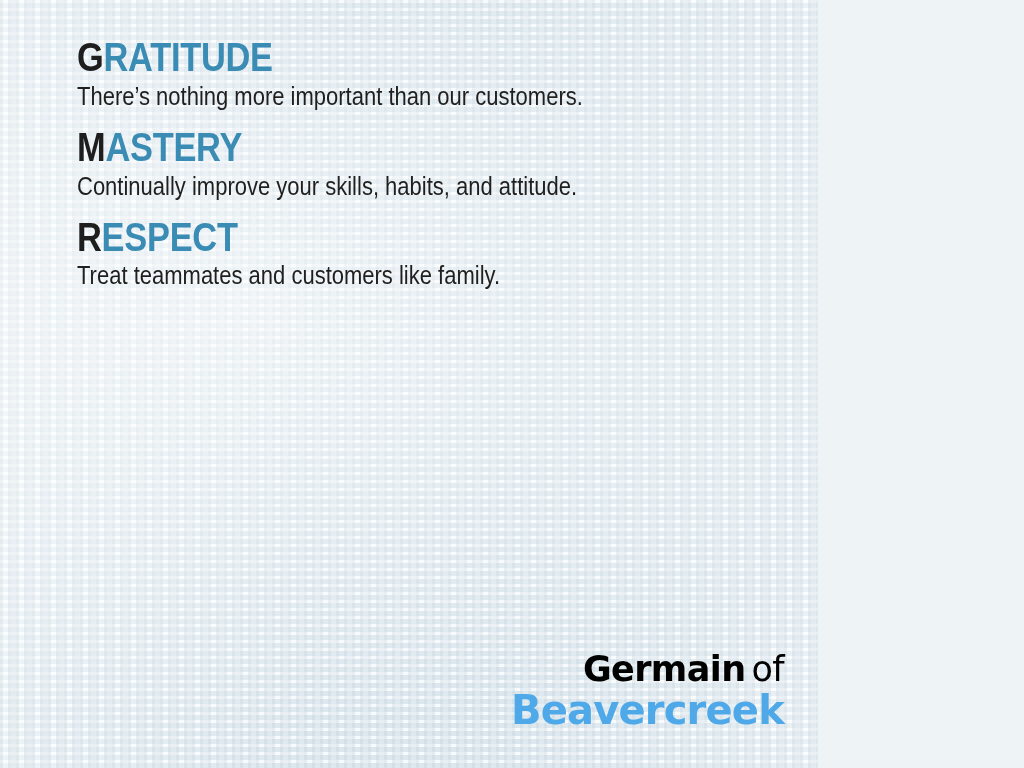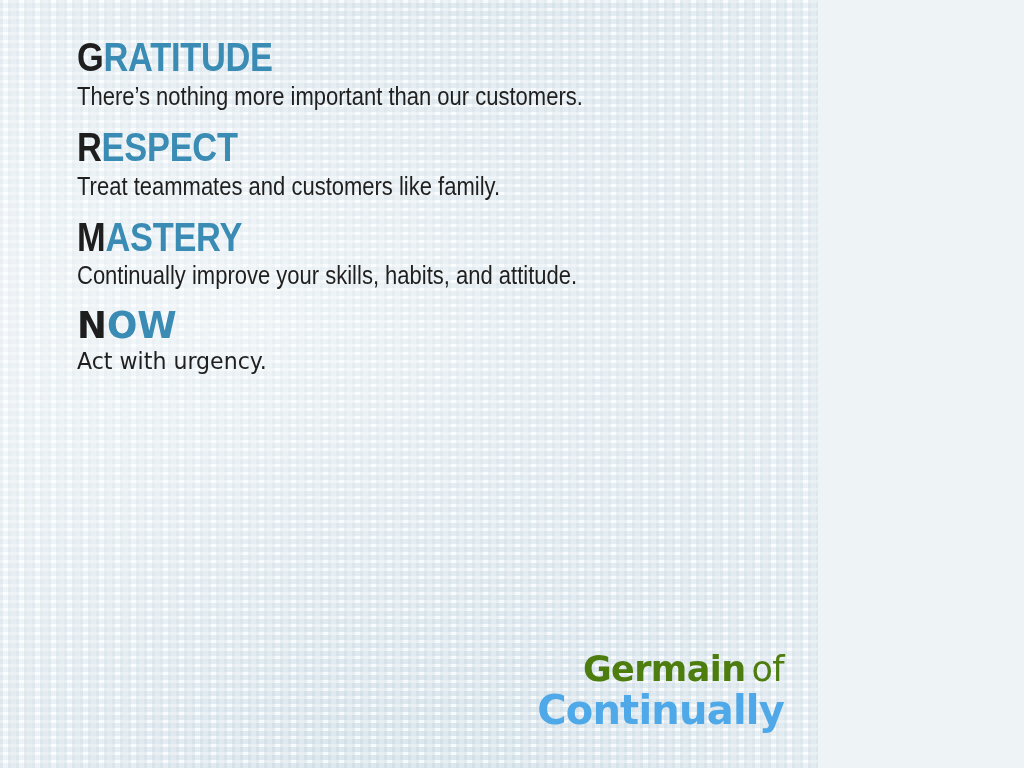--- a/index.html
+++ b/index.html
@@ -140,21 +140,21 @@
     position: absolute;
     right: 34px;
     bottom: 38px;
     text-align: right;
     z-index: 4;
     line-height: 1.0;
   }
   #logo-line-1 {
     font-family: "DejaVu Sans", sans-serif;
     font-size: 35px;
-    color: #4d7c0f;
+    color: #000000;
     white-space: nowrap;
     letter-spacing: -0.6px;
     margin-bottom: 3px;
   }
   #logo-brand {
     font-weight: bold;
   }
   #logo-of {
     font-weight: normal;
     margin-left: 6px;
@@ -182,43 +182,37 @@
     <div class="value-block">
       <div class="value-heading">
         <span class="lead">G</span><span class="rest">RATITUDE</span>
       </div>
       <div class="value-desc">There’s nothing more important than our customers.</div>
     </div>
 
 
     <div class="value-block">
       <div class="value-heading">
+        <span class="lead">M</span><span class="rest">ASTERY</span>
+      </div>
+      <div class="value-desc">Continually improve your skills, habits, and attitude.</div>
+    </div>
+
+    <div class="value-block">
+      <div class="value-heading">
         <span class="lead">R</span><span class="rest">ESPECT</span>
       </div>
       <div class="value-desc">Treat teammates and customers like family.</div>
     </div>
 
-    <div class="value-block">
-      <div class="value-heading">
-        <span class="lead">M</span><span class="rest">ASTERY</span>
-      </div>
-      <div class="value-desc">Continually improve your skills, habits, and attitude.</div>
-    </div>
-
-
-
-    <div class="value-block wide">
-      <div class="value-heading">
-        <span class="lead">N</span><span class="rest">OW</span>
-      </div>
-      <div class="value-desc">Act with urgency.</div>
-    </div>
+
+
 
   </div>
 
   <div id="dealer-logo">
     <div id="logo-line-1">
       <span id="logo-brand">Germain</span><span id="logo-of">of</span>
     </div>
-    <div id="logo-line-2">Continually</div>
+    <div id="logo-line-2">Beavercreek</div>
   </div>
 
 </div>
 
 </body></html>

